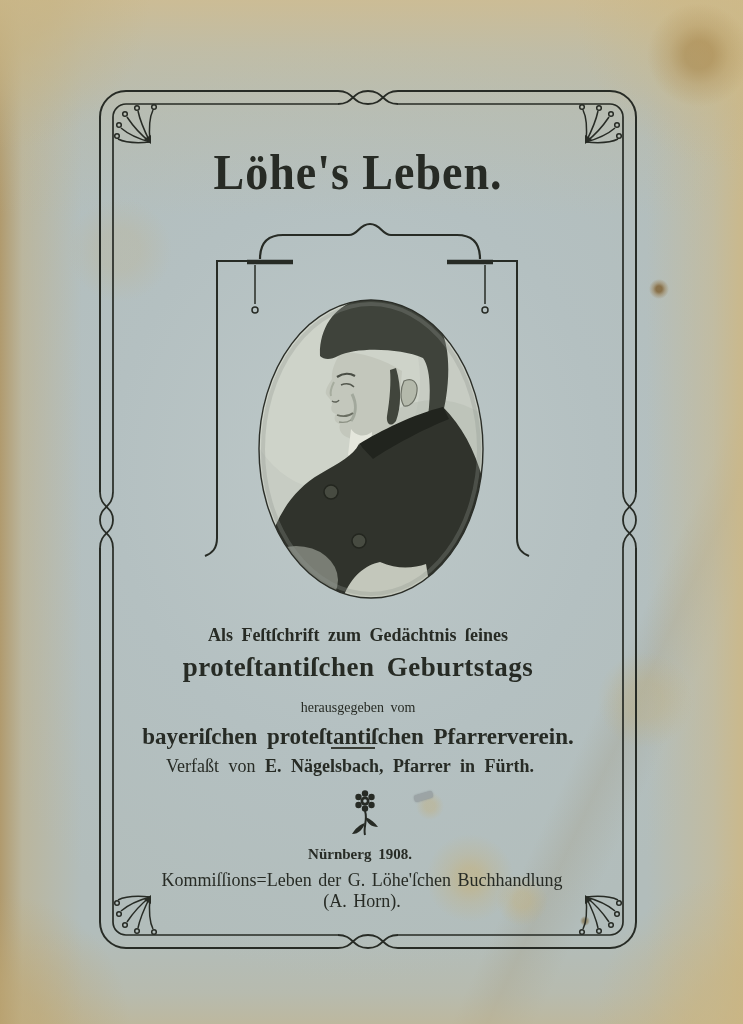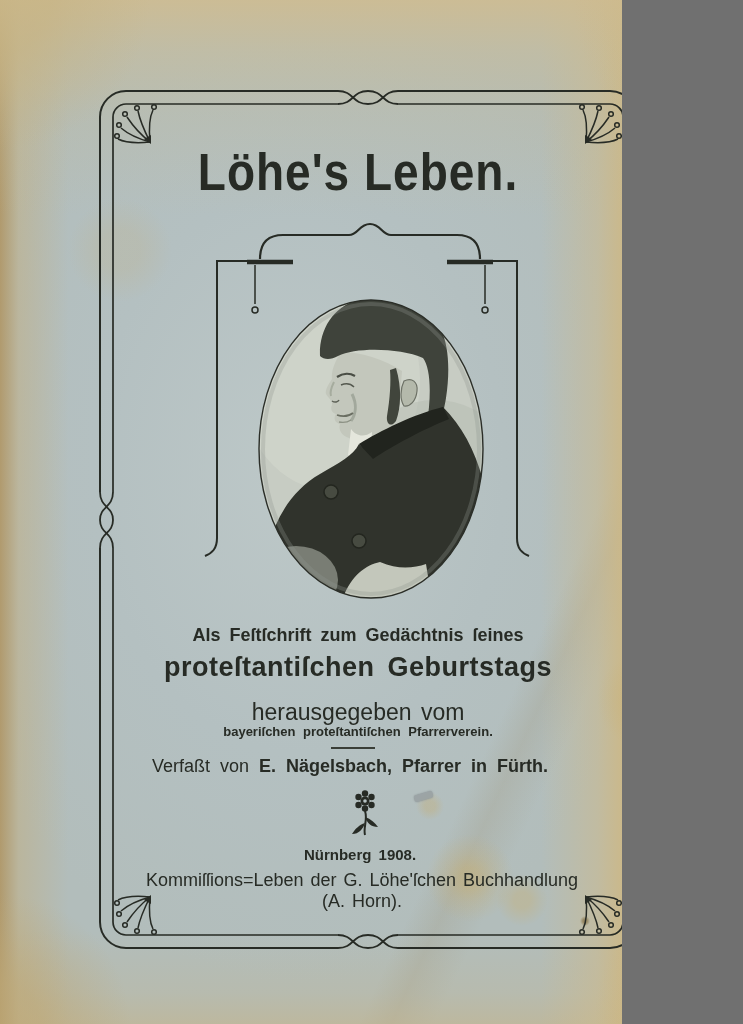--- a/index.html
+++ b/index.html
@@ -1,20 +1,20 @@
 <!DOCTYPE html>
 <html><head>
 <meta charset="utf-8">
 <style>
   html,body{margin:0;padding:0;background:#707070;}
   .page{
     position:relative;
-    width:622px;height:1024px;
+    width:743px;height:1024px;
     overflow:hidden;
-    font-family:Liberation Sans, sans-serif;
+    font-family:Liberation Serif, serif;
     color:#272b25;
     background-color:#b4c0c1;
     background-image:
       radial-gradient(circle at 699px 55px,  rgba(160,124,62,.50) 0 14px, rgba(170,136,75,.28) 30px, rgba(0,0,0,0) 52px),
       radial-gradient(circle at 659px 289px, rgba(122,88,38,.75) 0 3px,  rgba(140,104,50,.40) 6px,  rgba(0,0,0,0) 10px),
       radial-gradient(circle at 470px 878px, rgba(205,172,96,.40) 0 10px, rgba(205,172,96,.20) 24px, rgba(0,0,0,0) 44px),
       radial-gradient(circle at 522px 900px, rgba(205,172,96,.30) 0 8px,  rgba(0,0,0,0) 26px),
       radial-gradient(circle at 585px 921px, rgba(120,95,45,.55) 0 2px,   rgba(0,0,0,0) 5px),
       radial-gradient(circle at 430px 806px, rgba(200,170,100,.30) 0 5px, rgba(0,0,0,0) 14px),
       radial-gradient(circle at 645px 700px, rgba(200,172,105,.25) 0 18px,rgba(0,0,0,0) 48px),
@@ -32,22 +32,22 @@
     text-align: right;
   }
   .deco{position:absolute;left:0;top:0;}
   .txt{position:absolute;transform:translateX(-50%);white-space:nowrap;line-height:1;}
   .title{
     left:358px;top:146px;font-size:46px;font-weight:bold;letter-spacing:1px;
     transform:translateX(-50%) scaleY(1.12);transform-origin:top center;
   }
   .ded1{left:358px;top:626px;font-size:18px;font-weight:bold;word-spacing:4px;}
   .ded2{left:358px;top:654px;font-size:27px;font-weight:bold;word-spacing:5px;letter-spacing:.5px;}
-  .ded3{left:358px;top:701px;font-size:23px;word-spacing:3px;}
-  .ded4{left:358px;top:725px;font-size:13px;font-weight:bold;word-spacing:4px;}
+  .ded3{left:358px;top:701px;font-size:14px;word-spacing:3px;}
+  .ded4{left:358px;top:725px;font-size:23px;font-weight:bold;word-spacing:4px;}
   .rule{position:absolute;left:331px;top:747px;width:44px;height:2px;background:#3a3e37;}
   .author{left:350px;top:757px;font-size:18px;word-spacing:5px;}
   .author b{font-weight:bold;}
   .city{left:360px;top:847px;font-size:15px;font-weight:bold;word-spacing:3px;}
   .pub1{left:362px;top:871px;font-size:18px;word-spacing:2px;}
   .pub2{left:362px;top:892px;font-size:18px;word-spacing:2px;}
   .smudge{
     position:absolute;left:414px;top:793px;width:19px;height:7px;
     background:#98a0a2;border-radius:2px;opacity:.85;transform:rotate(-16deg);
     box-shadow:0 0 2px rgba(120,128,130,.8);

